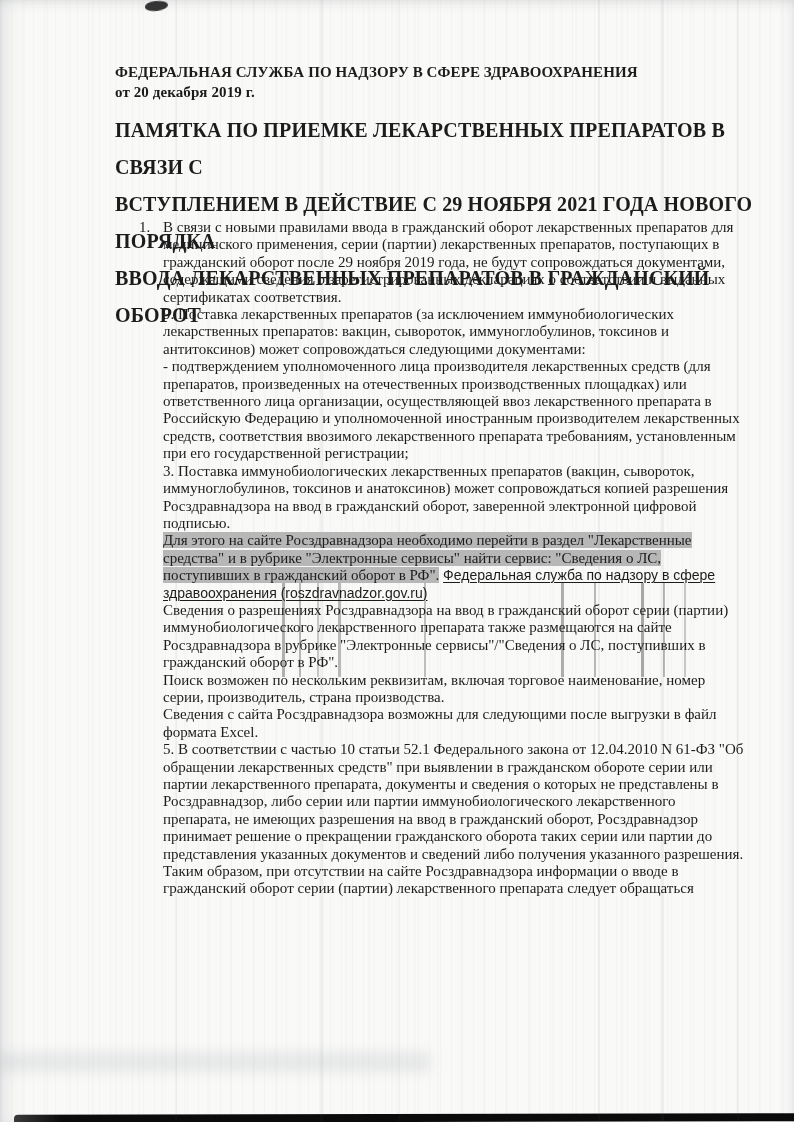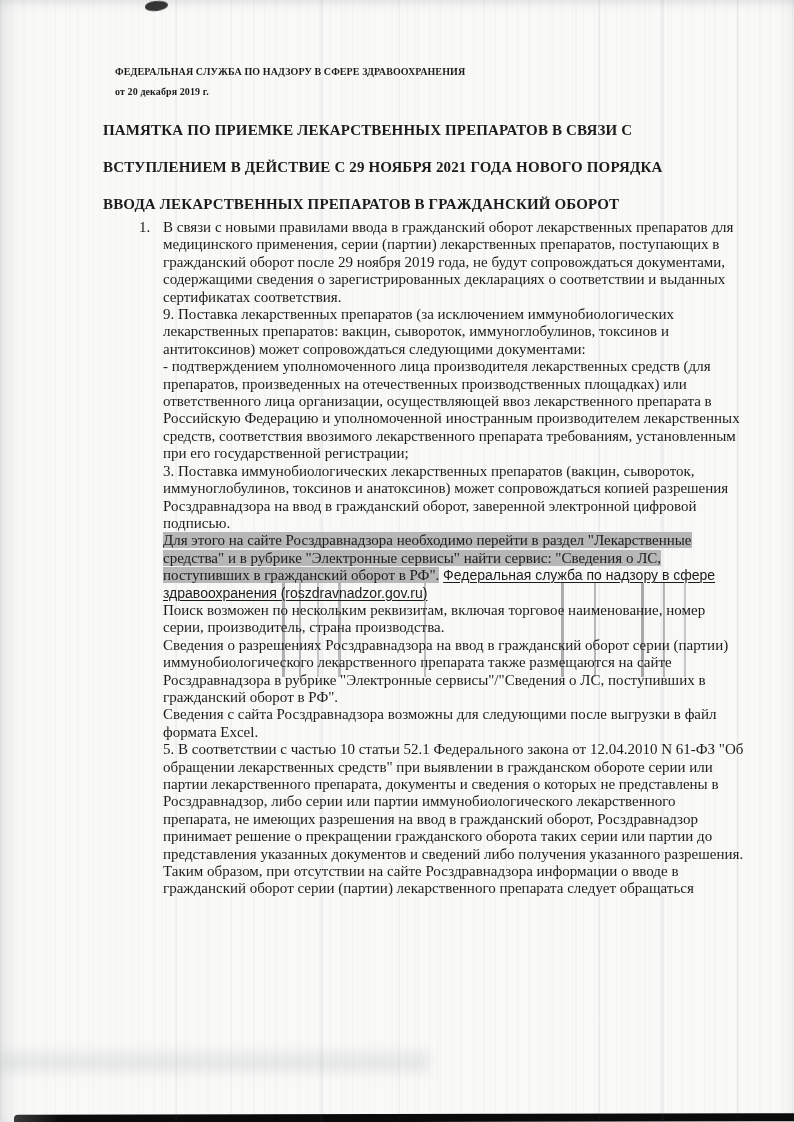--- a/index.html
+++ b/index.html
@@ -33,25 +33,25 @@
     position:absolute;left:0;top:1052px;width:430px;height:20px;
     background:rgba(140,148,158,.17);filter:blur(6px);
   }
   .band-bottom{
     position:absolute;left:14px;right:-4px;bottom:0;height:8px;
     background:linear-gradient(90deg,#3a3a3a 0,#0b0b0b 6%,#0b0b0b 100%);
     border-radius:4px 0 0 2px;transform:rotate(-.12deg);
   }
   .header{
     position:absolute;left:115px;top:62px;width:640px;
-    font-weight:700;font-size:10px;line-height:20px;letter-spacing:.1px;
+    font-weight:700;font-size:15px;line-height:20px;letter-spacing:.1px;
   }
   .title{
-    position:absolute;left:103px;top:112px;width:648px;
-    font-weight:700;font-size:15px;line-height:37px;letter-spacing:.15px;
+    position:absolute;left:115px;top:112px;width:648px;
+    font-weight:700;font-size:20px;line-height:37px;letter-spacing:.15px;
   }
   .body-text{
     position:absolute;left:163px;top:219px;width:583px;
     font-size:15px;line-height:17.4px;
   }
   .para{margin:0;position:relative;}
   .para .num{position:absolute;left:-24px;top:0;}
   .hl{background:#b7b7b7;box-decoration-break:clone;-webkit-box-decoration-break:clone;}
   .doc-link{
     font-family:"Liberation Sans","DejaVu Sans",sans-serif;
@@ -102,20 +102,20 @@
     <div class="para">
       <span class="num">1.</span><span>В связи с новыми правилами ввода в гражданский оборот лекарственных препаратов для медицинского применения, серии (партии) лекарственных препаратов, поступающих в гражданский оборот после 29 ноября 2019 года, не будут сопровождаться документами, содержащими сведения о зарегистрированных декларациях о соответствии и выданных сертификатах соответствия.</span>
     </div>
     <div class="para">9. Поставка лекарственных препаратов (за исключением иммунобиологических лекарственных препаратов: вакцин, сывороток, иммуноглобулинов, токсинов и антитоксинов) может сопровождаться следующими документами:</div>
     <div class="para">- подтверждением уполномоченного лица производителя лекарственных средств (для препаратов, произведенных на отечественных производственных площадках) или ответственного лица организации, осуществляющей ввоз лекарственного препарата в Российскую Федерацию и уполномоченной иностранным производителем лекарственных средств, соответствия ввозимого лекарственного препарата требованиям, установленным при его государственной регистрации;</div>
     <div class="para">3. Поставка иммунобиологических лекарственных препаратов (вакцин, сывороток, иммуноглобулинов, токсинов и анатоксинов) может сопровождаться копией разрешения Росздравнадзора на ввод в гражданский оборот, заверенной электронной цифровой подписью.</div>
     <div class="para">
       <span class="hl">Для этого на сайте Росздравнадзора необходимо перейти в раздел "Лекарственные средства" и в рубрике "Электронные сервисы" найти сервис: "Сведения о ЛС, поступивших в гражданский оборот в РФ".</span>
       <span class="doc-link">Федеральная служба по надзору в сфере здравоохранения (roszdravnadzor.gov.ru)</span>
     </div>
+    <div class="para">Сведения о разрешениях Росздравнадзора на ввод в гражданский оборот серии (партии) иммунобиологического лекарственного препарата также размещаются на сайте Росздравнадзора в рубрике "Электронные сервисы"/"Сведения о ЛС, поступивших в гражданский оборот в РФ".</div>
     <div class="para">Поиск возможен по нескольким реквизитам, включая торговое наименование, номер серии, производитель, страна производства.</div>
-    <div class="para">Сведения о разрешениях Росздравнадзора на ввод в гражданский оборот серии (партии) иммунобиологического лекарственного препарата также размещаются на сайте Росздравнадзора в рубрике "Электронные сервисы"/"Сведения о ЛС, поступивших в гражданский оборот в РФ".</div>
     <div class="para">Сведения с сайта Росздравнадзора возможны для следующими после выгрузки в файл формата Excel.</div>
     <div class="para">5. В соответствии с частью 10 статьи 52.1 Федерального закона от 12.04.2010 N 61-ФЗ "Об обращении лекарственных средств" при выявлении в гражданском обороте серии или партии лекарственного препарата, документы и сведения о которых не представлены в Росздравнадзор, либо серии или партии иммунобиологического лекарственного препарата, не имеющих разрешения на ввод в гражданский оборот, Росздравнадзор принимает решение о прекращении гражданского оборота таких серии или партии до представления указанных документов и сведений либо получения указанного разрешения.</div>
     <div class="para">Таким образом, при отсутствии на сайте Росздравнадзора информации о вводе в гражданский оборот серии (партии) лекарственного препарата следует обращаться</div>
   </div>
 
 </div>
 
 </body></html>

